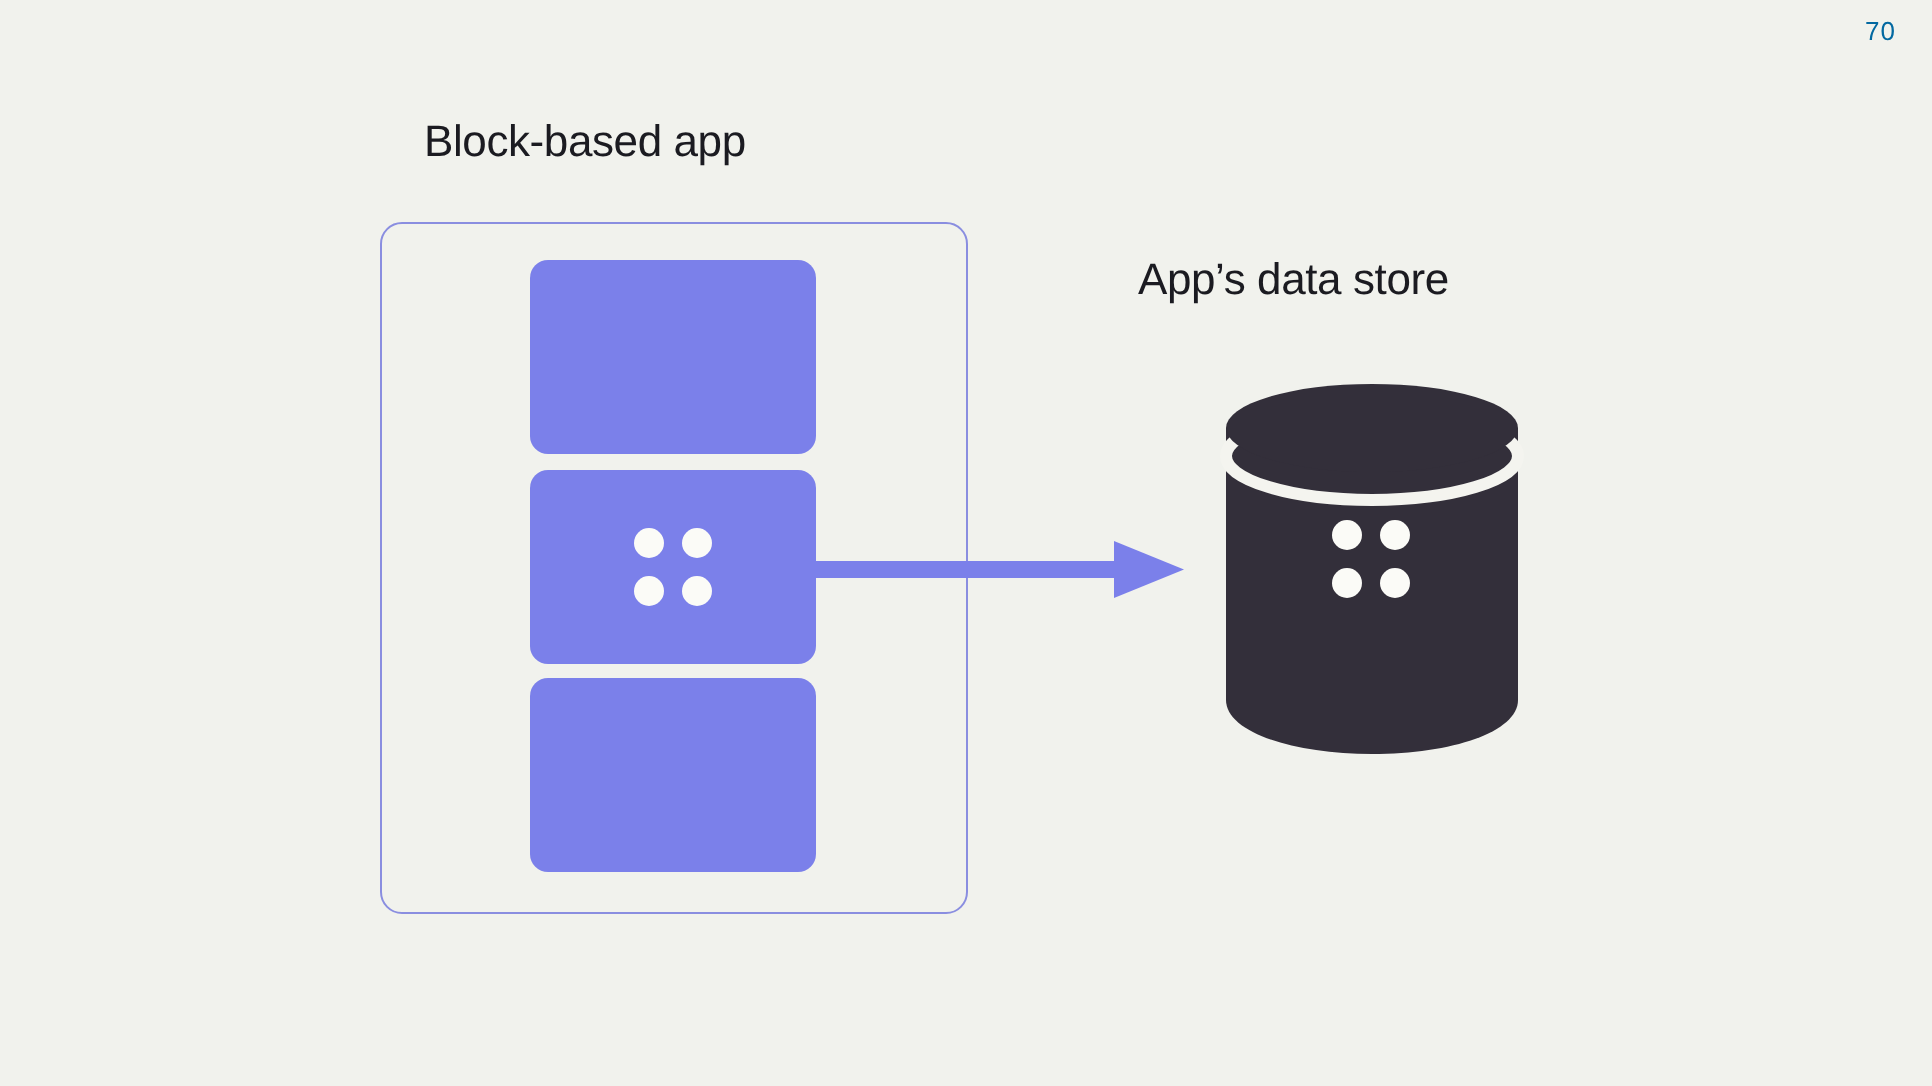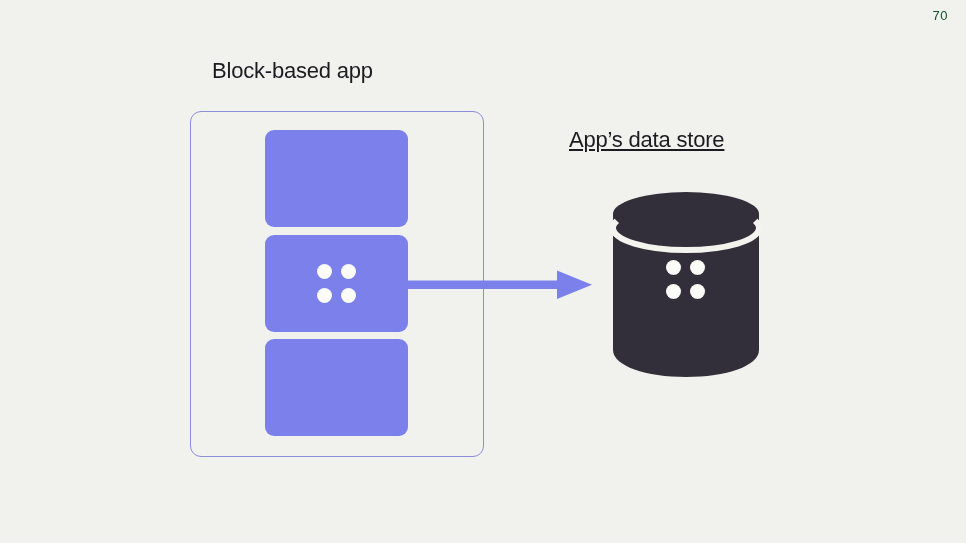--- a/index.html
+++ b/index.html
@@ -22,21 +22,21 @@
     height: 543px;
     background: #f1f2ed;
   }
 
   
   .page-number {
     position: absolute;
     right: 18px;
     top: 8px;
     font-size: 13px;
-    color: #14532d;
+    color: #0369a1;
     letter-spacing: 0.5px;
     font-family: "Liberation Sans", sans-serif;
   }
 
   
   .heading {
     position: absolute;
     font-family: "Liberation Sans", sans-serif;
     font-size: 22px;
     font-weight: 500;
@@ -44,21 +44,20 @@
     letter-spacing: -0.2px;
     white-space: nowrap;
   }
   .heading-left {
     left: 212px;
     top: 58px;
   }
   .heading-right {
     left: 569px;
     top: 127px;
-    text-decoration: underline;
   }
 
   
   .app-container {
     position: absolute;
     left: 190px;
     top: 111px;
     width: 294px;
     height: 346px;
     border: 1.6px solid #8a8ee0;

